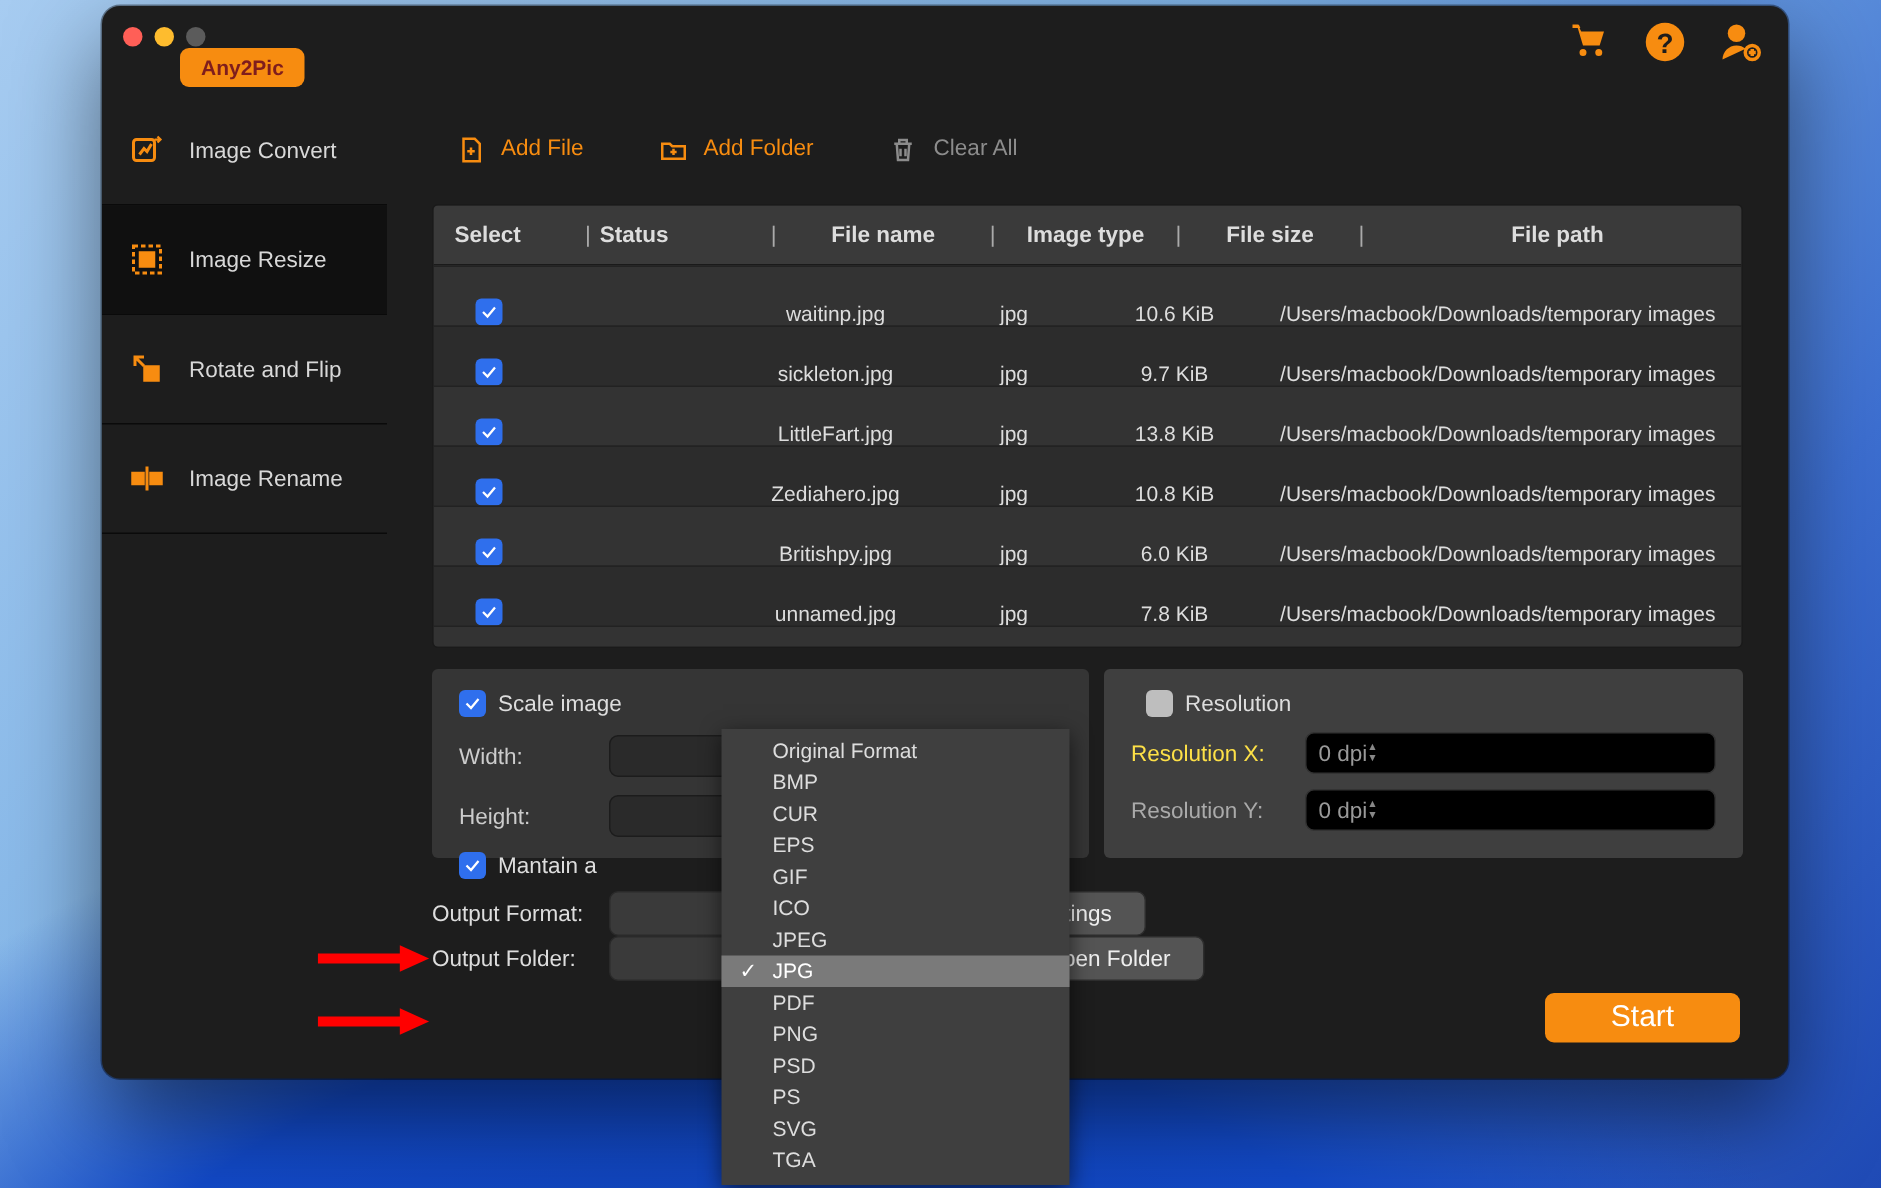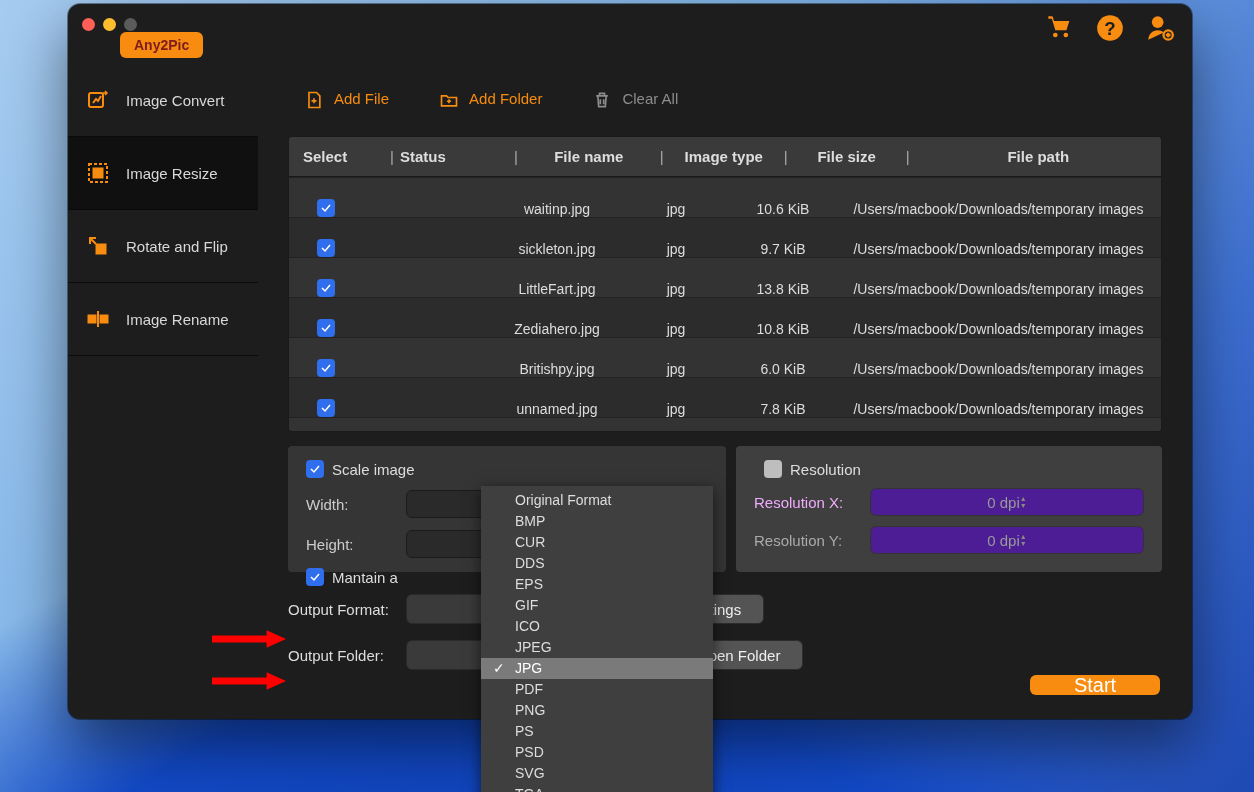--- a/index.html
+++ b/index.html
@@ -53,31 +53,31 @@
   .pnl { flex:1; background:#353535; border-radius:4px; padding:14px 18px; color:#DDD; font-size:15px; height:126px; position:relative; }
   .pnl .chk { margin-left:0; display:inline-flex; vertical-align:middle; }
   .chk.off { background:#BEBEBE; }
   .pnl label { display:inline-block; width:90px; color:#CCC; }
   .frow { display:flex; align-items:center; gap:10px; margin-top:10px; }
   .numf { background:#2A2A2A; border:1px solid #1C1C1C; border-radius:6px; height:28px; width:218px; color:#888; padding:0 8px; display:flex; align-items:center; justify-content:space-between; }
   .spin { display:flex; flex-direction:column; gap:0; }
   .spin span { font-size:7px; color:#888; line-height:7px; }
   .sqb { width:32px; height:32px; border-radius:6px; background:#444; border:1px solid #2A2A2A; display:flex; align-items:center; justify-content:center; color:#DDD; }
   .sqb svg{width:16px;height:16px;fill:#DDD;}
-  .numfR { background:#4c1d95; border:1px solid #333; border-radius:6px; height:28px; flex:1; color:#999; padding:0 8px; display:flex; align-items:center; justify-content:center; }
-
-  
-  .out { margin-top:22px; display:flex; flex-direction:column; gap:16px; color:#DDD; font-size:15px; }
+  .numfR { background:#000000; border:1px solid #333; border-radius:6px; height:28px; flex:1; color:#999; padding:0 8px; display:flex; align-items:center; justify-content:flex-start; }
+
+  
+  .out { margin-top:22px; display:flex; flex-direction:column; color:#DDD; font-size:15px; }
   .orow { display:flex; align-items:center; gap:12px; }
   .orow .lbl { width:106px; text-align:left; white-space:nowrap; }
   .dd { background:#3A3A3A; border:1px solid #2A2A2A; border-radius:6px; height:30px; width:246px; display:flex; align-items:center; justify-content:flex-end; padding-right:8px; color:#CCC; }
   .dd svg{width:14px;height:14px;fill:#CCC;}
   .gbtn { background:#545454; border:1px solid #2D2D2D; border-radius:6px; height:30px; padding:0 22px; color:#EEE; font-size:15px; display:flex; align-items:center; cursor:pointer; }
   .sq { width:34px; } .gbtn.sq { padding:0; justify-content:center; font-size:20px; }
-  .start { position:absolute; right:32px; bottom:24px; background:var(--orange); color:#fff; font-size:20px; font-weight:500; width:130px; height:20px; border-radius:6px; display:flex; align-items:center; justify-content:center; cursor:pointer; }
+  .start { position:absolute; right:32px; bottom:24px; background:var(--orange); color:#fff; font-size:20px; font-weight:500; width:130px; height:33px; border-radius:6px; display:flex; align-items:center; justify-content:center; cursor:pointer; }
 
   
   .ddpop { position:absolute; left:413px; top:482px; width:232px; background:#3F3F3F; box-shadow:0 4px 14px rgba(0,0,0,.6); z-index:50; font-size:14px; color:#DDD; padding:4px 0 6px 0; }
   .ddpop div { padding:2px 8px 2px 34px; position:relative; line-height:17px; }
   .ddpop div.sel { background:#7A7A7A; color:#fff; }
   .ddpop div.sel::before { content:"✓"; position:absolute; left:12px; }
 
   
   .arrow { position:absolute; width:78px; height:22px; z-index:60; }
   .arrow svg { width:100%; height:100%; }
@@ -349,21 +349,21 @@
           <span>Mantain a</span>
         </div>
       </div>
 
       <div class="pnl" style="background:#3F3F3F">
         <div style="display:flex;align-items:center;gap:8px;margin-left:10px;">
           <span class="chk off"></span>
           <span>Resolution</span>
         </div>
         <div class="frow">
-          <span style="width:106px;color:#f0abfc">Resolution X:</span>
+          <span style="width:106px;color:#fde047">Resolution X:</span>
           <div class="numfR">
               <span>0 dpi</span>
               <div class="spin">
                 <span>▲</span>
                 <span>▼</span>
               </div>
             </div>
         </div>
         <div class="frow">
           <span style="width:106px;color:#AAA">Resolution Y:</span>
@@ -396,30 +396,29 @@
       </div>
     </div>
 
     <div class="start">Start</div>
   </div>
 
   <div class="ddpop" id="ddpop">
       <div>Original Format</div>
       <div>BMP</div>
       <div>CUR</div>
-      <div>DDS</div>
       <div>EPS</div>
       <div>GIF</div>
       <div>ICO</div>
       <div>JPEG</div>
       <div class="sel">JPG</div>
       <div>PDF</div>
       <div>PNG</div>
+      <div>PSD</div>
       <div>PS</div>
-      <div>PSD</div>
       <div>SVG</div>
       <div>TGA</div>
     </div>
 
 </div>
 
 <div class="arrow" style="left:210px;top:628px">
   <svg viewBox="0 0 80 22">
       <path d="M2 11h62" stroke="#FF0000" stroke-width="7"></path>
       <path d="M58 2l20 9-20 9z" fill="#FF0000"></path>

